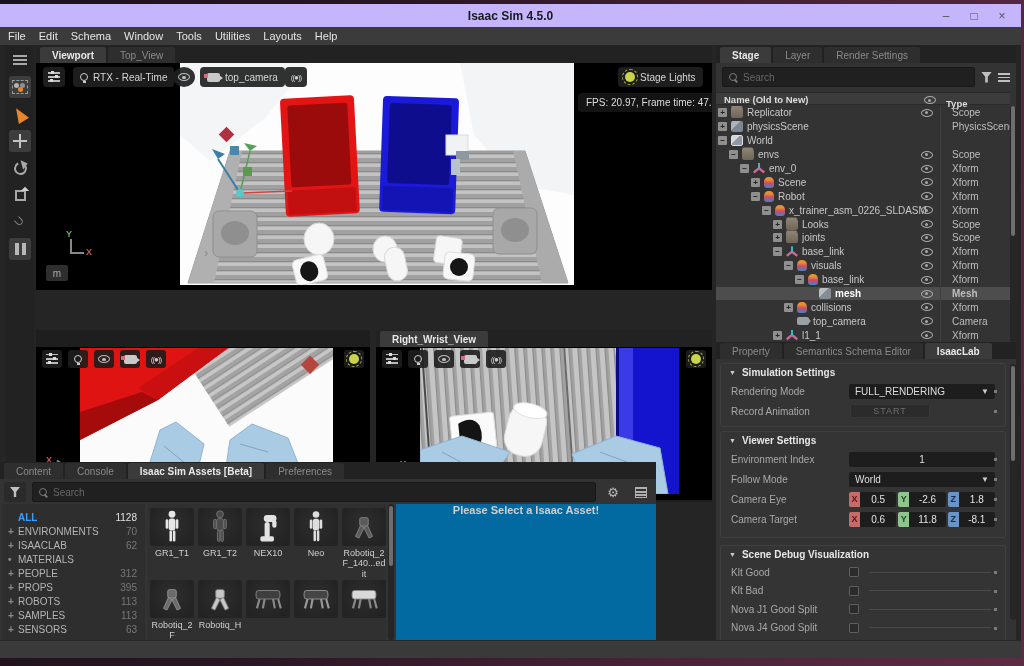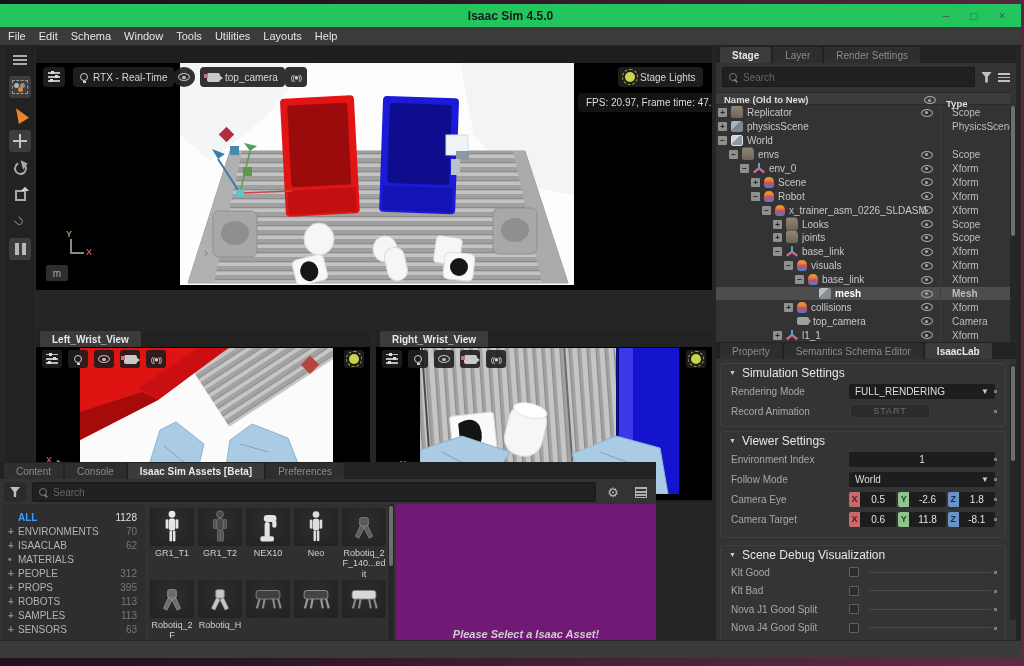--- a/index.html
+++ b/index.html
@@ -6,21 +6,21 @@
   html,body { width:1024px; height:666px; overflow:hidden; }
   body {
     font-family:"Liberation Sans", sans-serif;
     background:linear-gradient(105deg,#1a1118 0%, #2a1624 35%, #4a2338 70%, #5d2c44 100%);
     position:relative; color:#ccc; font-size:10px;
     -webkit-font-smoothing:antialiased;
   }
   #window { position:absolute; left:0; top:4px; width:1021px; height:654px; background:#2b2b2b; }
 
   
-  #titlebar { position:absolute; left:0; top:0; width:100%; height:23px; background:#22c55e; display:flex; align-items:center; justify-content:center; }
+  #titlebar { position:absolute; left:0; top:0; width:100%; height:23px; background:#c4b5fd; display:flex; align-items:center; justify-content:center; }
   #titlebar .title { font-size:12px; font-weight:bold; color:#1a1a1a; }
   .win-controls { position:absolute; right:8px; top:0; height:23px; display:flex; align-items:center; gap:6px; }
   .win-btn { width:22px; height:18px; display:flex; align-items:center; justify-content:center; color:#555; font-size:12px; border-radius:3px; cursor:default; }
 
   
   #menubar { position:absolute; left:0; top:23px; width:100%; height:19px; background:#3b3b3b; display:flex; align-items:center; padding-left:8px; gap:13px; border-bottom:1px solid #232323; }
   #menubar .menu-item { font-size:11px; color:#e4e4e4; }
 
   
   #workspace { position:absolute; left:0; top:42px; width:100%; height:594px; background:#252525; }
@@ -126,21 +126,21 @@
   .teye::after { content:""; position:absolute; left:3px; top:1.5px; width:3px; height:3px; border-radius:50%; background:#a8a8a8; }
   .tdiv { position:absolute; left:224px; top:0; bottom:0; width:1px; background:#3f3f3f; }
   .ttype { position:absolute; left:236px; color:#bdbdbd; }
   .vscroll { position:absolute; width:6px; background:#262626; border-radius:3px; }
   .vthumb { position:absolute; left:1px; width:4px; background:#6e6e6e; border-radius:2px; }
 
   
   #property-panel { position:absolute; left:716px; top:296px; width:300px; height:298px; background:#333; }
   #prop-content { position:absolute; left:0; top:17px; right:0; bottom:0; background:#333; overflow:hidden; }
   .section { position:absolute; left:4px; width:286px; border:1px solid #3f3f3f; border-radius:3px; background:#343434; }
-  .sec-head { height:17px; display:flex; align-items:center; padding-left:8px; gap:6px; color:#e6e6e6; font-weight:normal; font-size:12px; }
+  .sec-head { height:17px; display:flex; align-items:center; padding-left:8px; gap:6px; color:#e6e6e6; font-weight:bold; font-size:10px; }
   .sec-head::before { content:"▼"; font-size:7px; color:#ccc; }
   .prow { position:relative; height:20px; display:flex; align-items:center; padding-left:10px; }
   .plabel { width:118px; color:#a8a8a8; font-size:10px; flex:none; white-space:nowrap; }
   .pctrl { width:146px; flex:none; display:flex; align-items:center; }
   .dropdown { width:146px; height:15px; background:#1d1d1d; border-radius:2px; display:flex; align-items:center; padding:0 6px; color:#dedede; font-size:10px; justify-content:space-between; }
   .dropdown .dd-caret { font-size:8px; color:#cfcfcf; }
   .btn-start { width:80px; height:14px; background:#2b2b2b; border:1px solid #383838; border-radius:2px; color:#6d6d6d; font-size:9px; letter-spacing:1px; display:flex; align-items:center; justify-content:center; margin-left:1px; }
   .numfield { width:146px; height:15px; background:#1d1d1d; border-radius:2px; color:#dedede; display:flex; align-items:center; justify-content:center; font-size:10px; }
   .xyz { display:flex; width:146px; gap:2px; }
   .xyz .grp { display:flex; flex:1; }
@@ -167,21 +167,21 @@
   .cat-row .cname { flex:1; }
   .cat-row .ccount { color:#787878; }
   .cat-row.active .cname { color:#3b9eff; font-weight:bold; }
   .cat-row.active .ccount { color:#e0e0e0; }
   #asset-grid { position:absolute; left:148px; top:0; width:238px; bottom:0; background:#303030; overflow:hidden; }
   .tile { position:absolute; width:44px; }
   .thumb { width:44px; height:38px; background:radial-gradient(circle at 50% 40%, #2e2e2e 0%, #232323 80%); border-radius:2px; display:flex; align-items:center; justify-content:center; }
   .tlabel { margin-top:2px; font-size:9px; color:#d0d0d0; text-align:center; line-height:1.15; word-break:break-all; }
   #grid-vscroll { position:absolute; left:388px; top:0; width:6px; bottom:0; background:#262626; }
   #grid-vscroll .vthumb { top:2px; height:60px; }
-  #asset-message-pane { position:absolute; left:396px; top:0; right:0; bottom:0; background:#701a75; display:flex; align-items:flex-end; justify-content:center;font-style:italic; }
+  #asset-message-pane { position:absolute; left:396px; top:0; right:0; bottom:0; background:#0369a1; display:flex; align-items:flex-start; justify-content:center; }
   #asset-message-pane .msg { color:#cfcfcf; font-weight:bold; font-size:11px; }
 
   
   #statusbar { position:absolute; left:0; top:636px; width:100%; height:18px; background:#3a3a3a; border-top:1px solid #282828; }
 
   .svg-abs { position:absolute; }
 </style>
 </head>
 <body>
 
@@ -265,20 +265,24 @@
         </div>
       <div class="ltb hl">
           <span class="icon-pause">
             <i></i>
             <i></i>
           </span>
         </div>
     </div>
 
     <div id="viewport-panel">
+      <div class="tabstrip">
+        <div class="tab active">Viewport</div>
+        <div class="tab">Top_View</div>
+      </div>
       <div id="vp-content">
 
         <svg id="vp-cam" class="cam-img svg-abs" viewBox="0 0 394 222">
           <defs>
             <pattern id="slats" width="10" height="9" patternUnits="userSpaceOnUse">
               <rect width="10" height="9" fill="#c3c3c3"></rect>
               <rect y="5" width="10" height="4" fill="#a0a0a0"></rect>
               <rect y="0" width="10" height="1.3" fill="#8b8b8b"></rect>
             </pattern>
           </defs>
@@ -370,23 +374,20 @@
           <span class="axl" style="left:12px; top:10px; width:1.5px; height:14px;"></span>
           <span class="axl" style="left:12px; top:23px; width:14px; height:1.5px;"></span>
           <span class="ax ax-x" style="left:28px; top:18px;">X</span>
         </div>
         <div id="unit-box">m</div>
         <div id="vp-chevron">›</div>
       </div>
     </div>
 
     <div id="wrist-left" class="wrist-panel">
-      <div class="tabstrip">
-        <div class="tab active">Left_Wrist_View</div>
-      </div>
       <div class="wrist-content">
         <svg class="cam-img svg-abs" style="left:44px; top:1px; width:253px; height:146px;" viewBox="0 0 253 146">
           <defs>
             <pattern id="slats2" width="10" height="9" patternUnits="userSpaceOnUse">
               <rect width="10" height="9" fill="#c7c7c7"></rect>
                 <rect y="5" width="10" height="4" fill="#a3a3a3"></rect>
                 <rect width="10" height="1.2" fill="#8d8d8d"></rect>
             </pattern>
           </defs>
           <rect width="253" height="146" fill="#fbfbfc"></rect>

